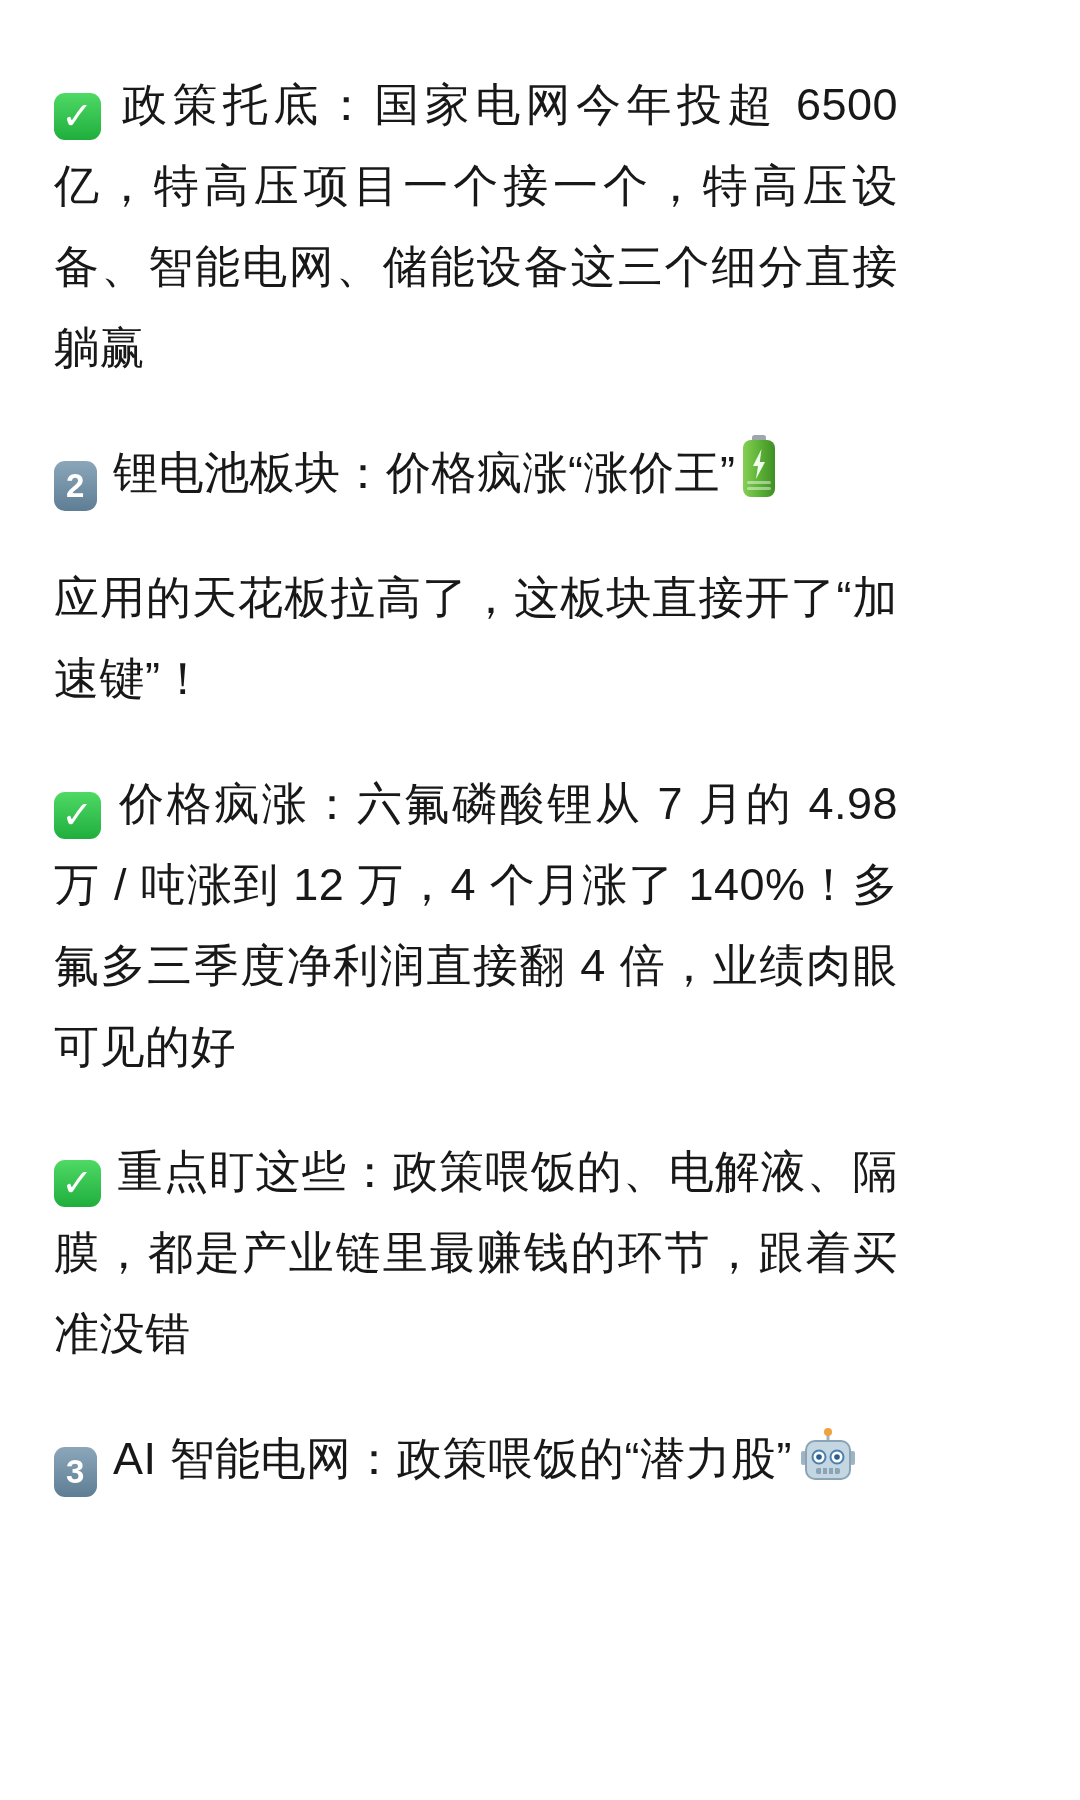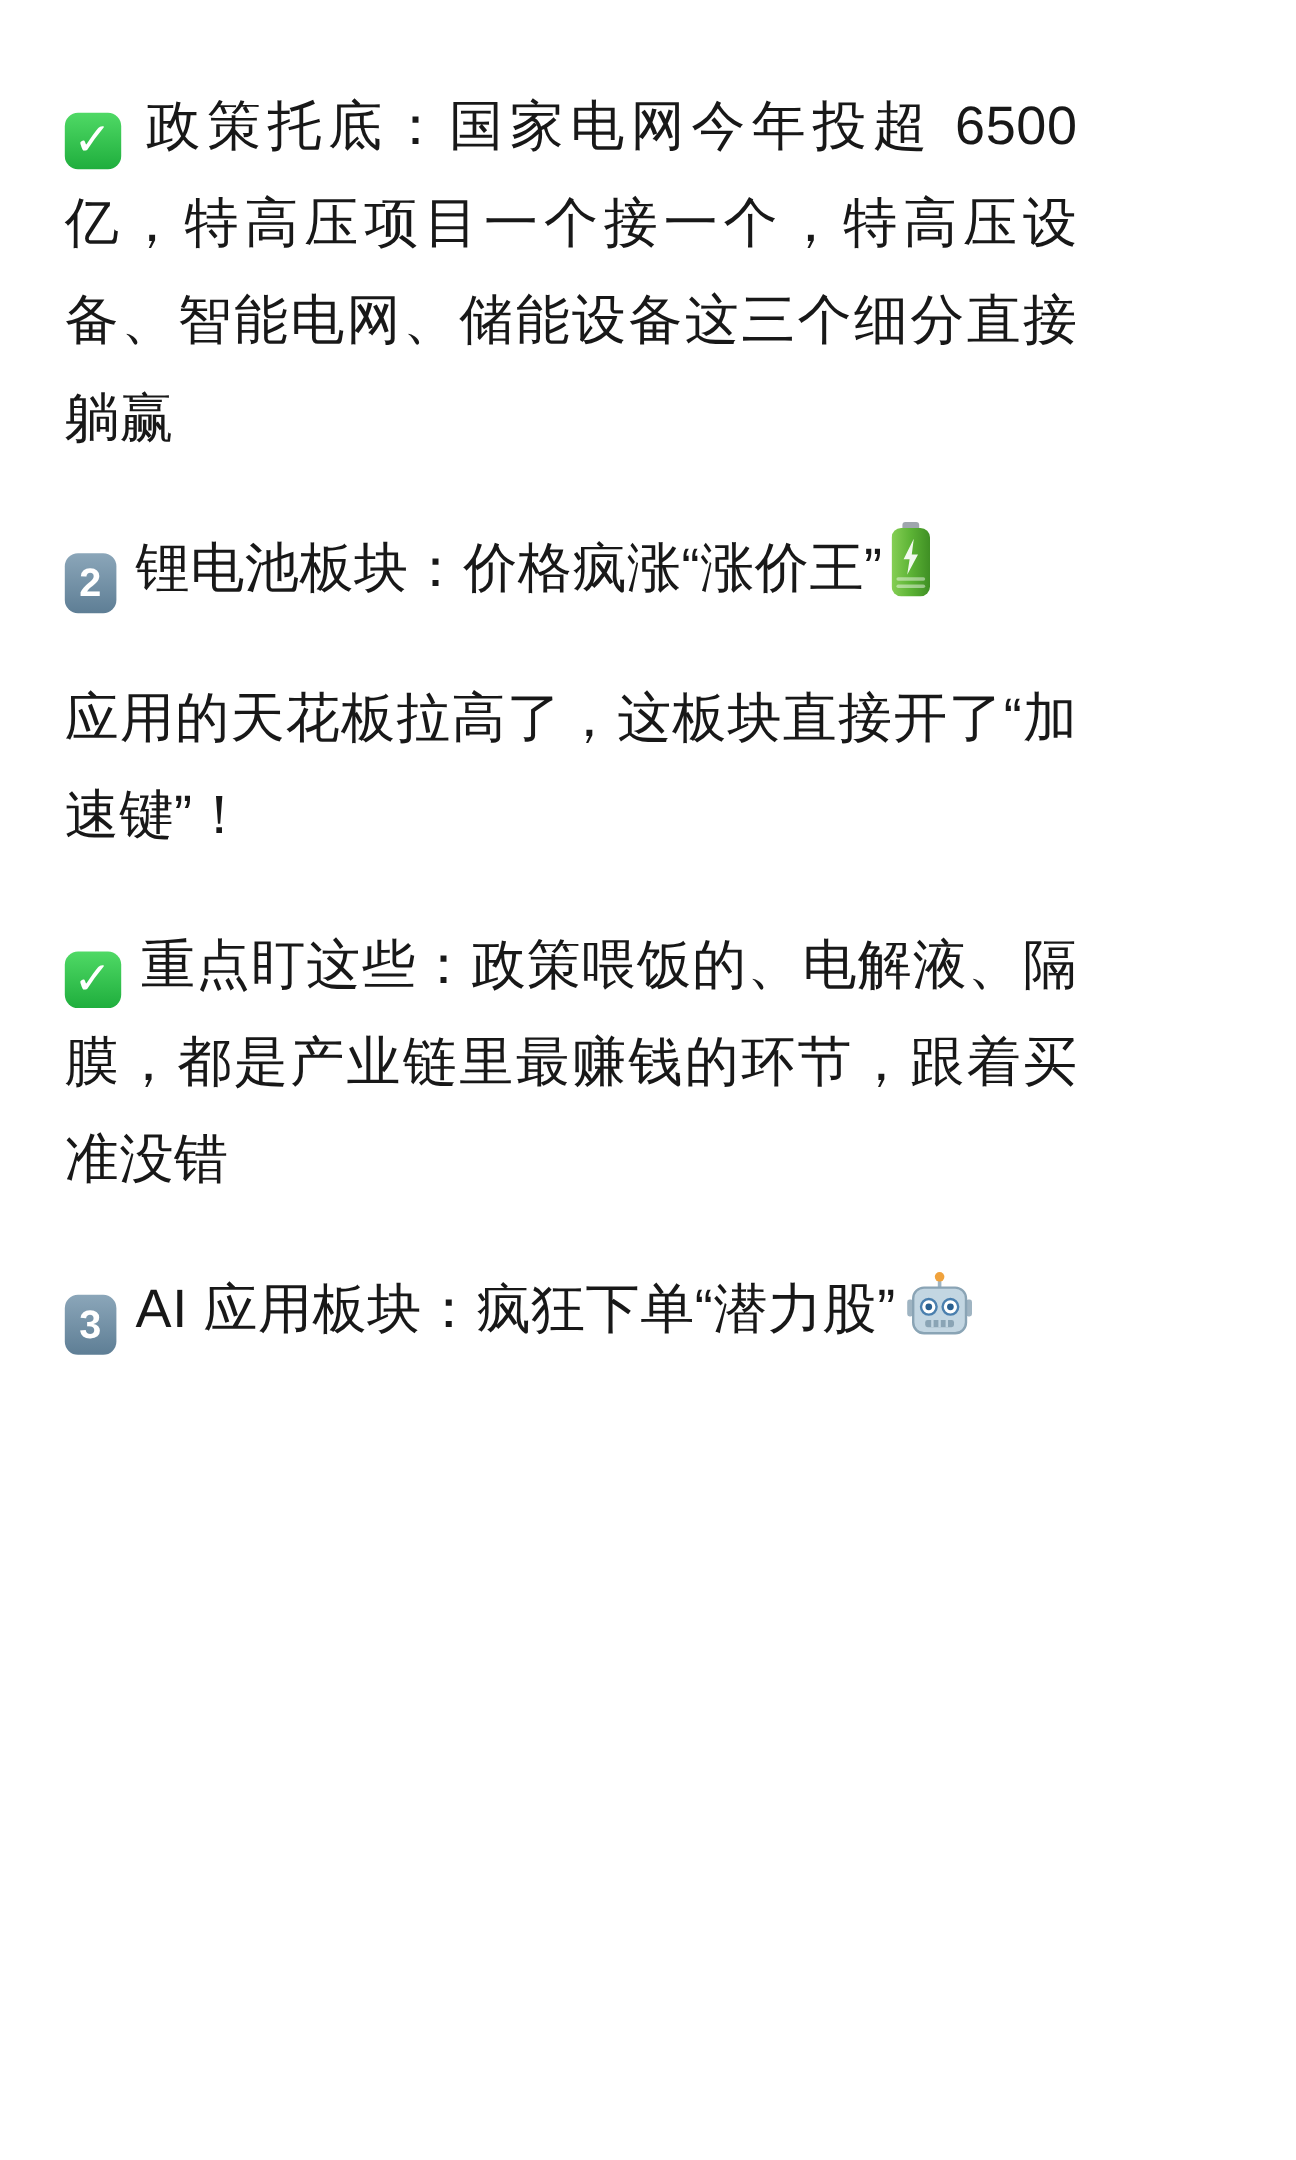--- a/index.html
+++ b/index.html
@@ -83,24 +83,25 @@
           <rect x="0" y="5" width="32" height="57" rx="8" fill="url(#gB)"></rect>
           <path d="M18.5 14 L10 31 L15 31 L13 44 L22 27 L16.8 27 Z" fill="#ffffff" opacity="0.92"></path>
           <rect x="4" y="46" width="24" height="3" rx="1.5" fill="#ffffff" opacity="0.45"></rect>
           <rect x="4" y="52" width="24" height="3" rx="1.5" fill="#ffffff" opacity="0.45"></rect>
         </svg>
       </span></p>
 
   <p class="para"><span>应用的天花板拉高了，这板块直接开了“加速键”！</span></p>
 
 
+  <p class="para"><span class="ic lead check">✓</span><span>价格疯涨：六氟磷酸锂从 7 月的 4.98 万 / 吨涨到 12 万，4 个月涨了 140%！多氟多三季度净利润直接翻 4 倍，业绩肉眼可见的好</span></p>
 
   <p class="para"><span class="ic lead check">✓</span><span>重点盯这些：政策喂饭的、电解液、隔膜，都是产业链里最赚钱的环节，跟着买准没错</span></p>
 
-  <p class="para"><span class="ic lead keycap">3</span><span>AI 应用板块：疯狂下单“潜力股”</span><span class="ic trail svgic">
+  <p class="para"><span class="ic lead keycap">3</span><span>AI 智能电网：政策喂饭的“潜力股”</span><span class="ic trail svgic">
         <svg width="56" height="56" viewBox="0 0 56 56">
           <line x1="28" y1="5" x2="28" y2="14" stroke="#9fb4c2" stroke-width="3"></line>
           <circle cx="28" cy="5" r="4" fill="#f0a23c"></circle>
           <rect x="1" y="24" width="5" height="14" rx="2" fill="#9fb4c2"></rect>
           <rect x="50" y="24" width="5" height="14" rx="2" fill="#9fb4c2"></rect>
           <rect x="6" y="14" width="44" height="38" rx="9" fill="#c3d6e2" stroke="#8aa4b5" stroke-width="2"></rect>
           <circle cx="19" cy="30" r="6.5" fill="#ffffff" stroke="#4a7fae" stroke-width="2"></circle>
           <circle cx="37" cy="30" r="6.5" fill="#ffffff" stroke="#4a7fae" stroke-width="2"></circle>
           <circle cx="19" cy="30" r="2.8" fill="#2a5f8f"></circle>
           <circle cx="37" cy="30" r="2.8" fill="#2a5f8f"></circle>

